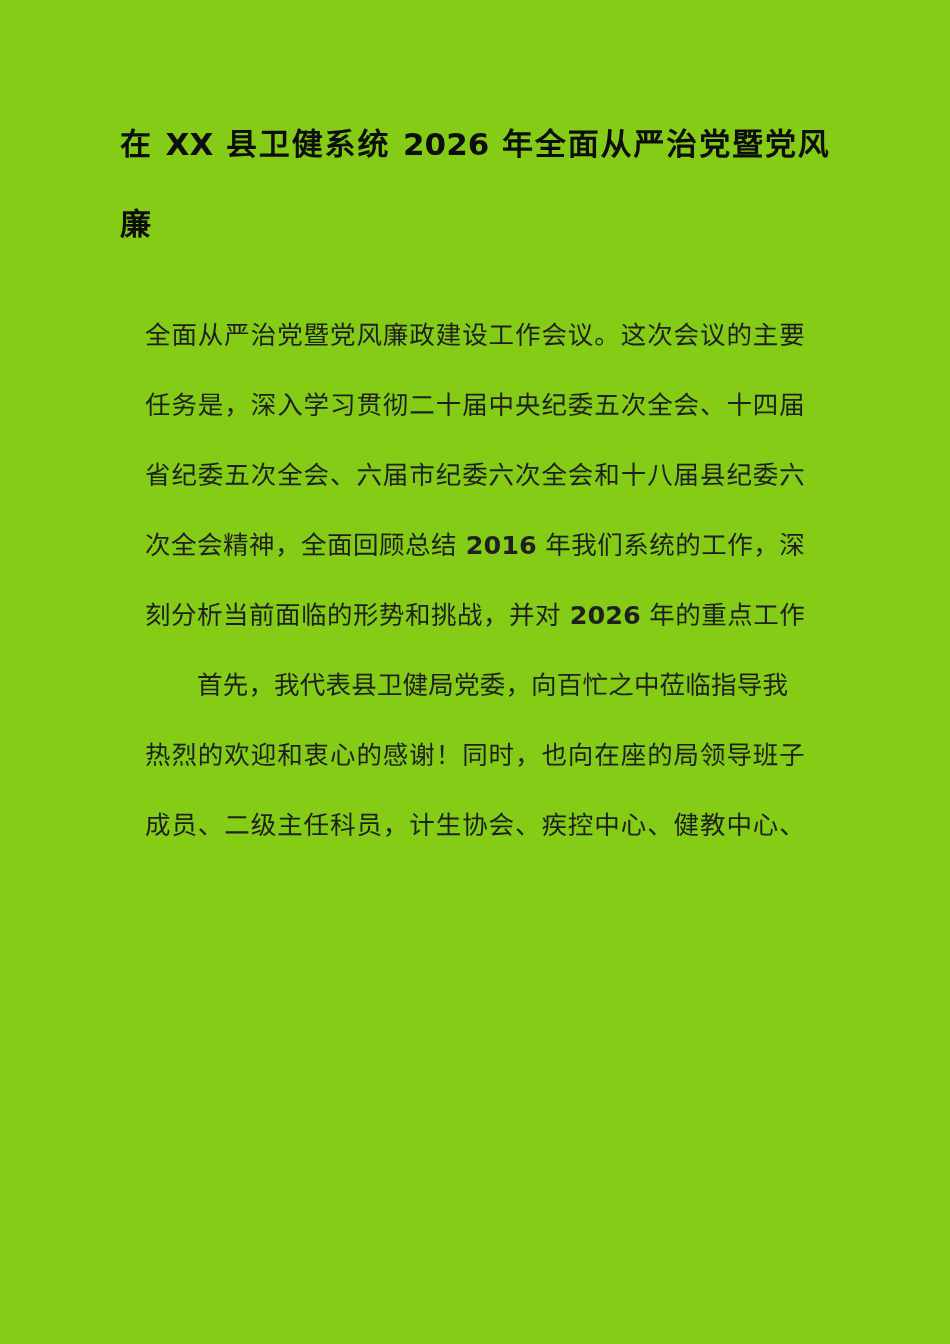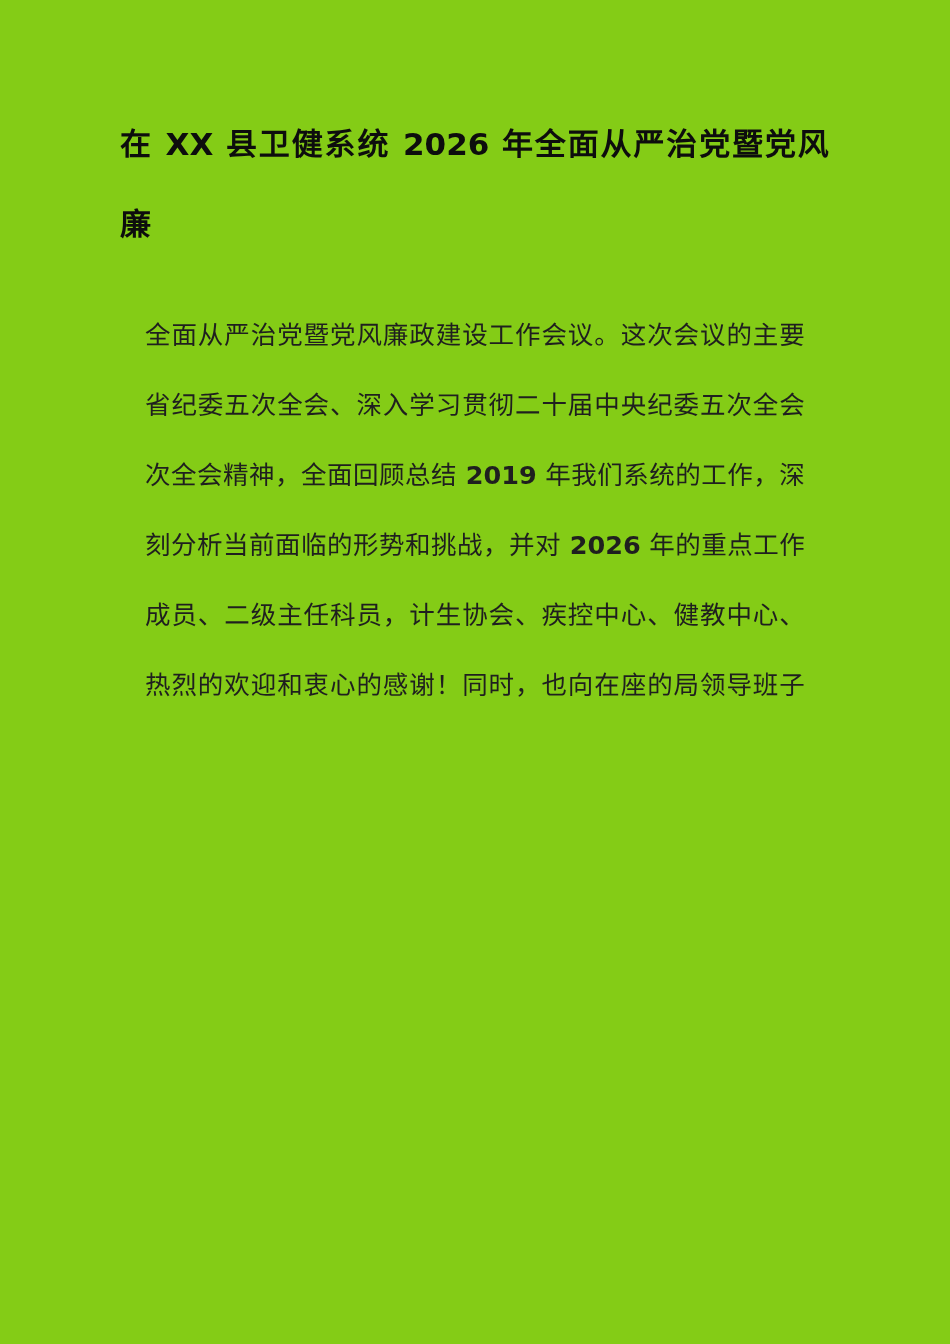--- a/index.html
+++ b/index.html
@@ -108,25 +108,27 @@
 
   <div class="doc-title">
     <span class="tline tline-1">在 <span class="lat">XX</span> 县卫健系统 <span class="lat">2026</span> 年全面从严治党暨党风廉</span>
   </div>
 
   <div class="body-block">
 
 
     <p class="para">
       <span class="line justify">全面从严治党暨党风廉政建设工作会议。这次会议的主要</span>
-      <span class="line justify">省纪委五次全会、深入学习贯彻二十届中央纪委五次全会</span>
-      <span class="line justify">次全会精神，全面回顾总结 <span class="lat">2019</span> 年我们系统的工作，深</span>
+      <span class="line justify">任务是，深入学习贯彻二十届中央纪委五次全会、十四届</span>
+      <span class="line justify">省纪委五次全会、六届市纪委六次全会和十八届县纪委六</span>
+      <span class="line justify">次全会精神，全面回顾总结 <span class="lat">2016</span> 年我们系统的工作，深</span>
       <span class="line justify">刻分析当前面临的形势和挑战，并对 <span class="lat">2026</span> 年的重点工作</span>
     </p>
 
     <p class="para">
+      <span class="line last"><span class="indent-sp"></span><span>首先，我代表县卫健局党委，向百忙之中莅临指导我</span></span>
+      <span class="line justify">热烈的欢迎和衷心的感谢！同时，也向在座的局领导班子</span>
       <span class="line justify">成员、二级主任科员，计生协会、疾控中心、健教中心、</span>
-      <span class="line justify">热烈的欢迎和衷心的感谢！同时，也向在座的局领导班子</span>
     </p>
 
   </div>
 
 </div>
 
 </body></html>

